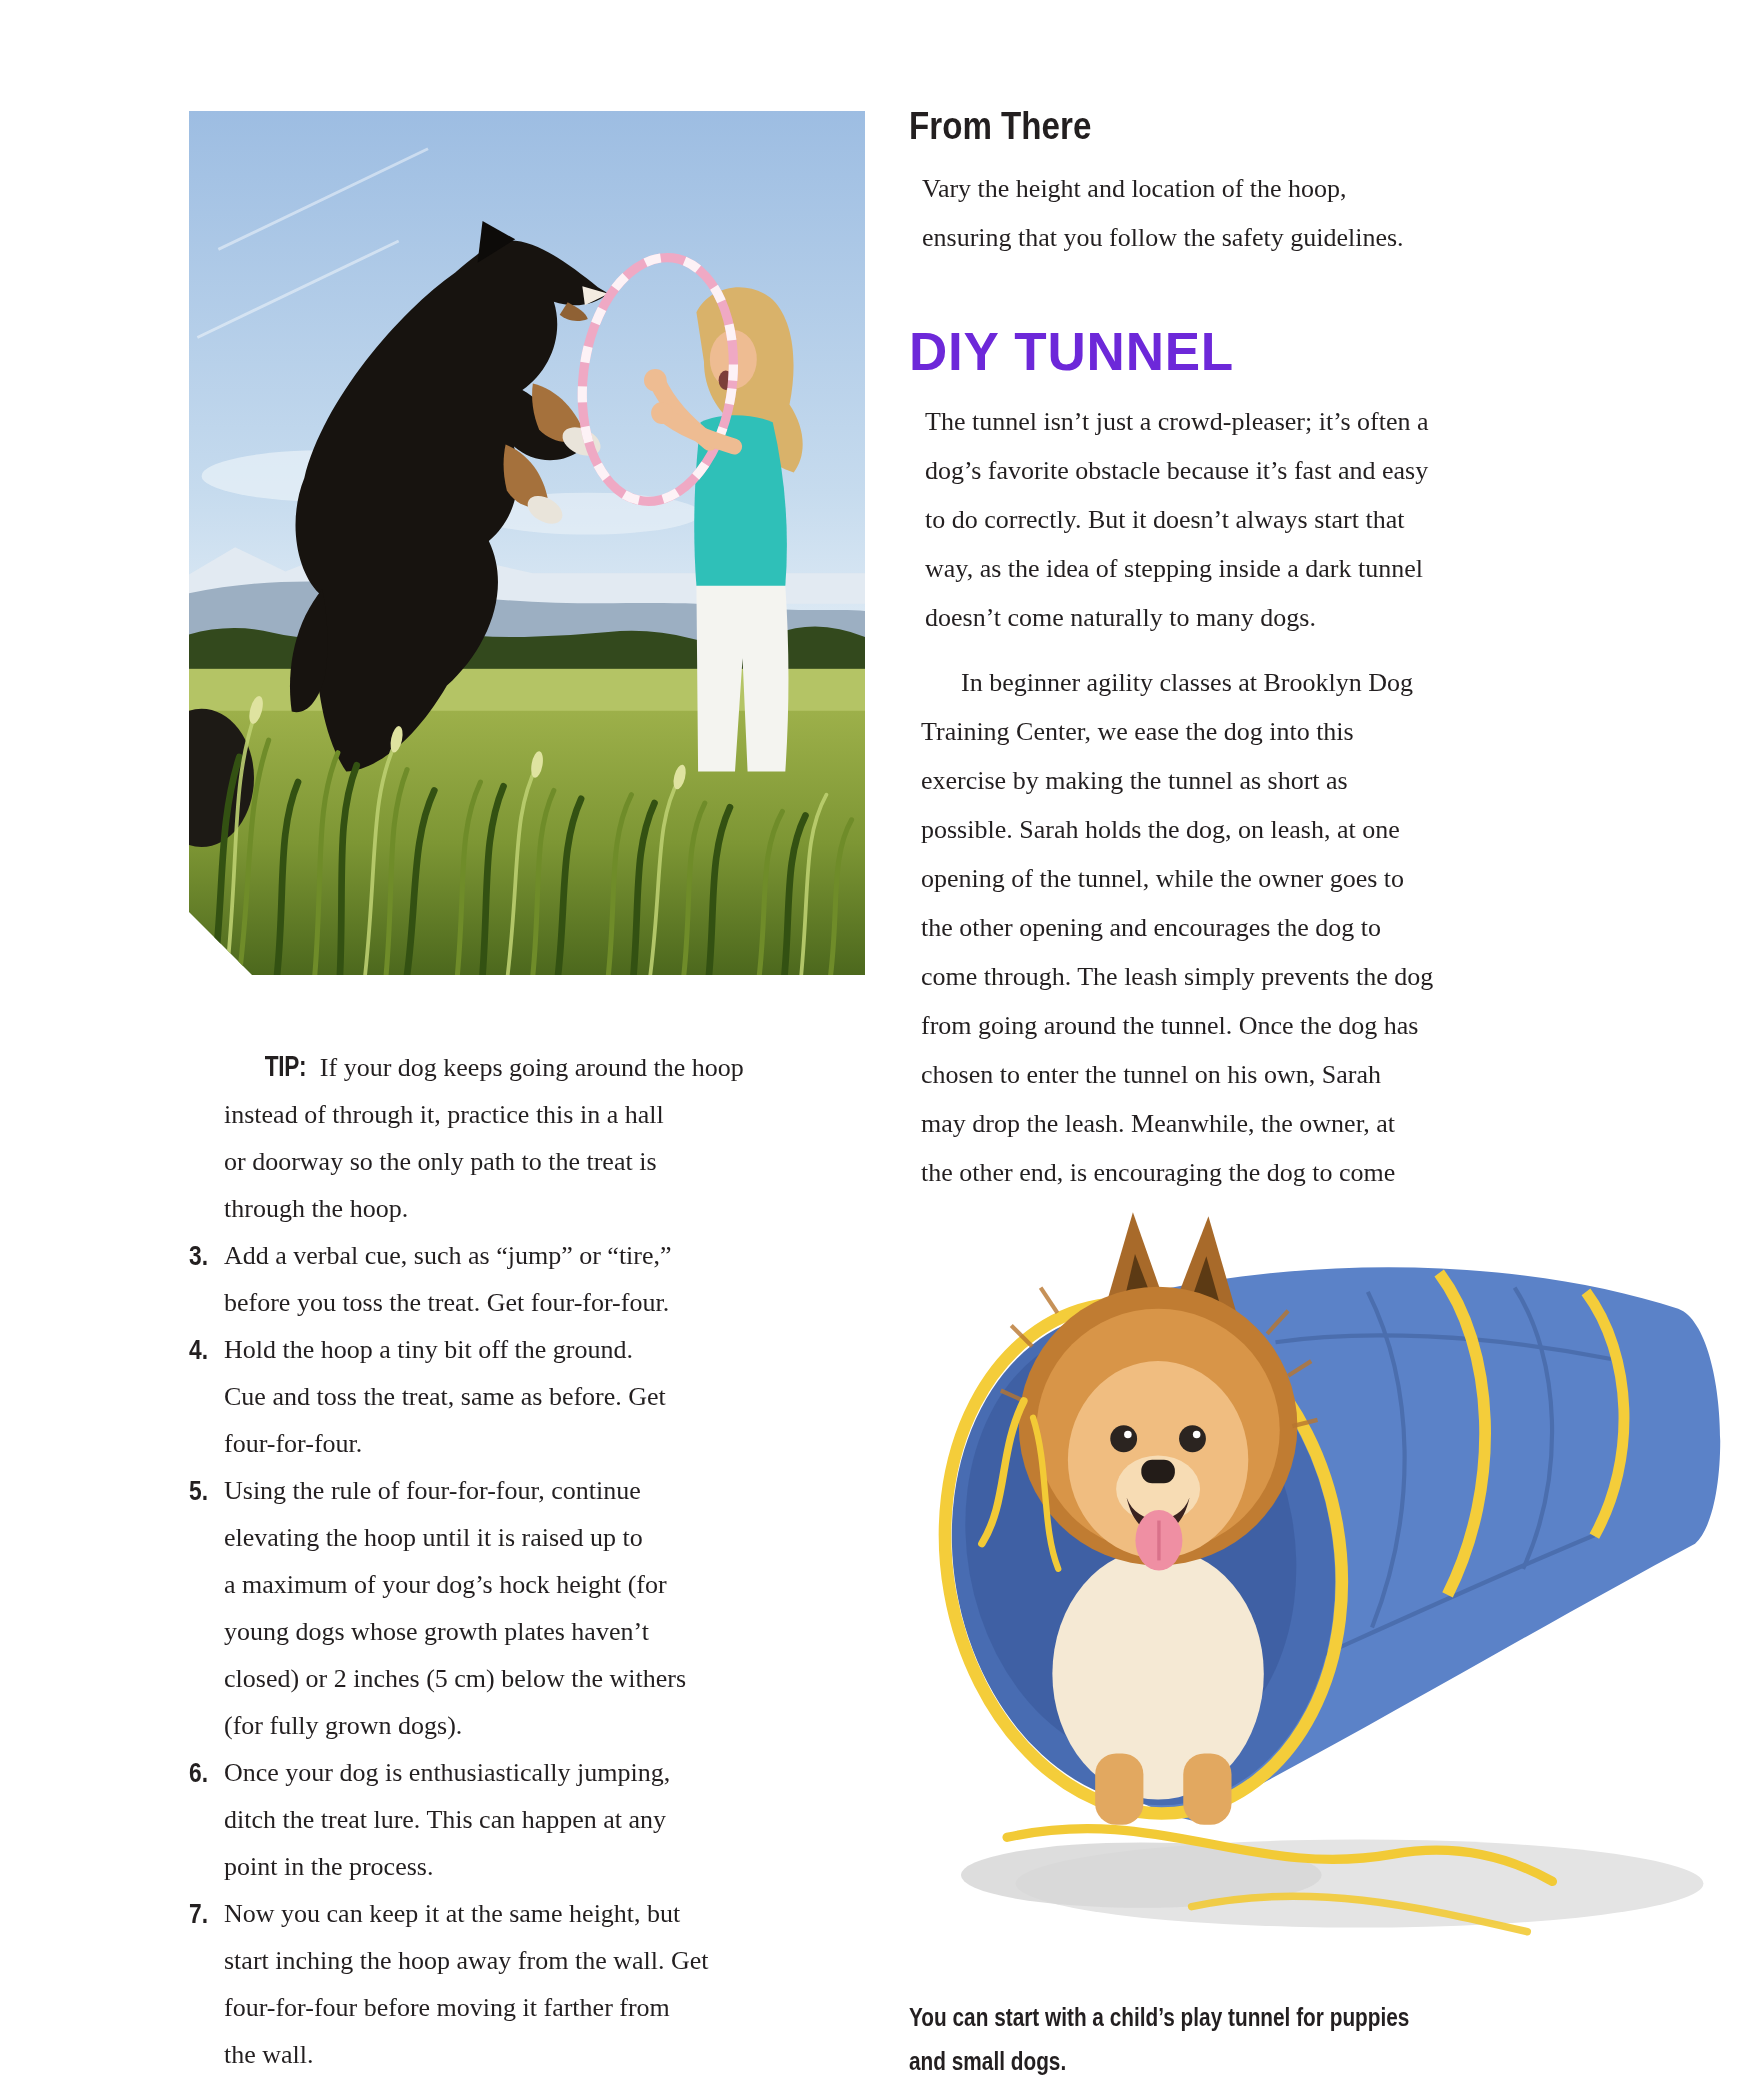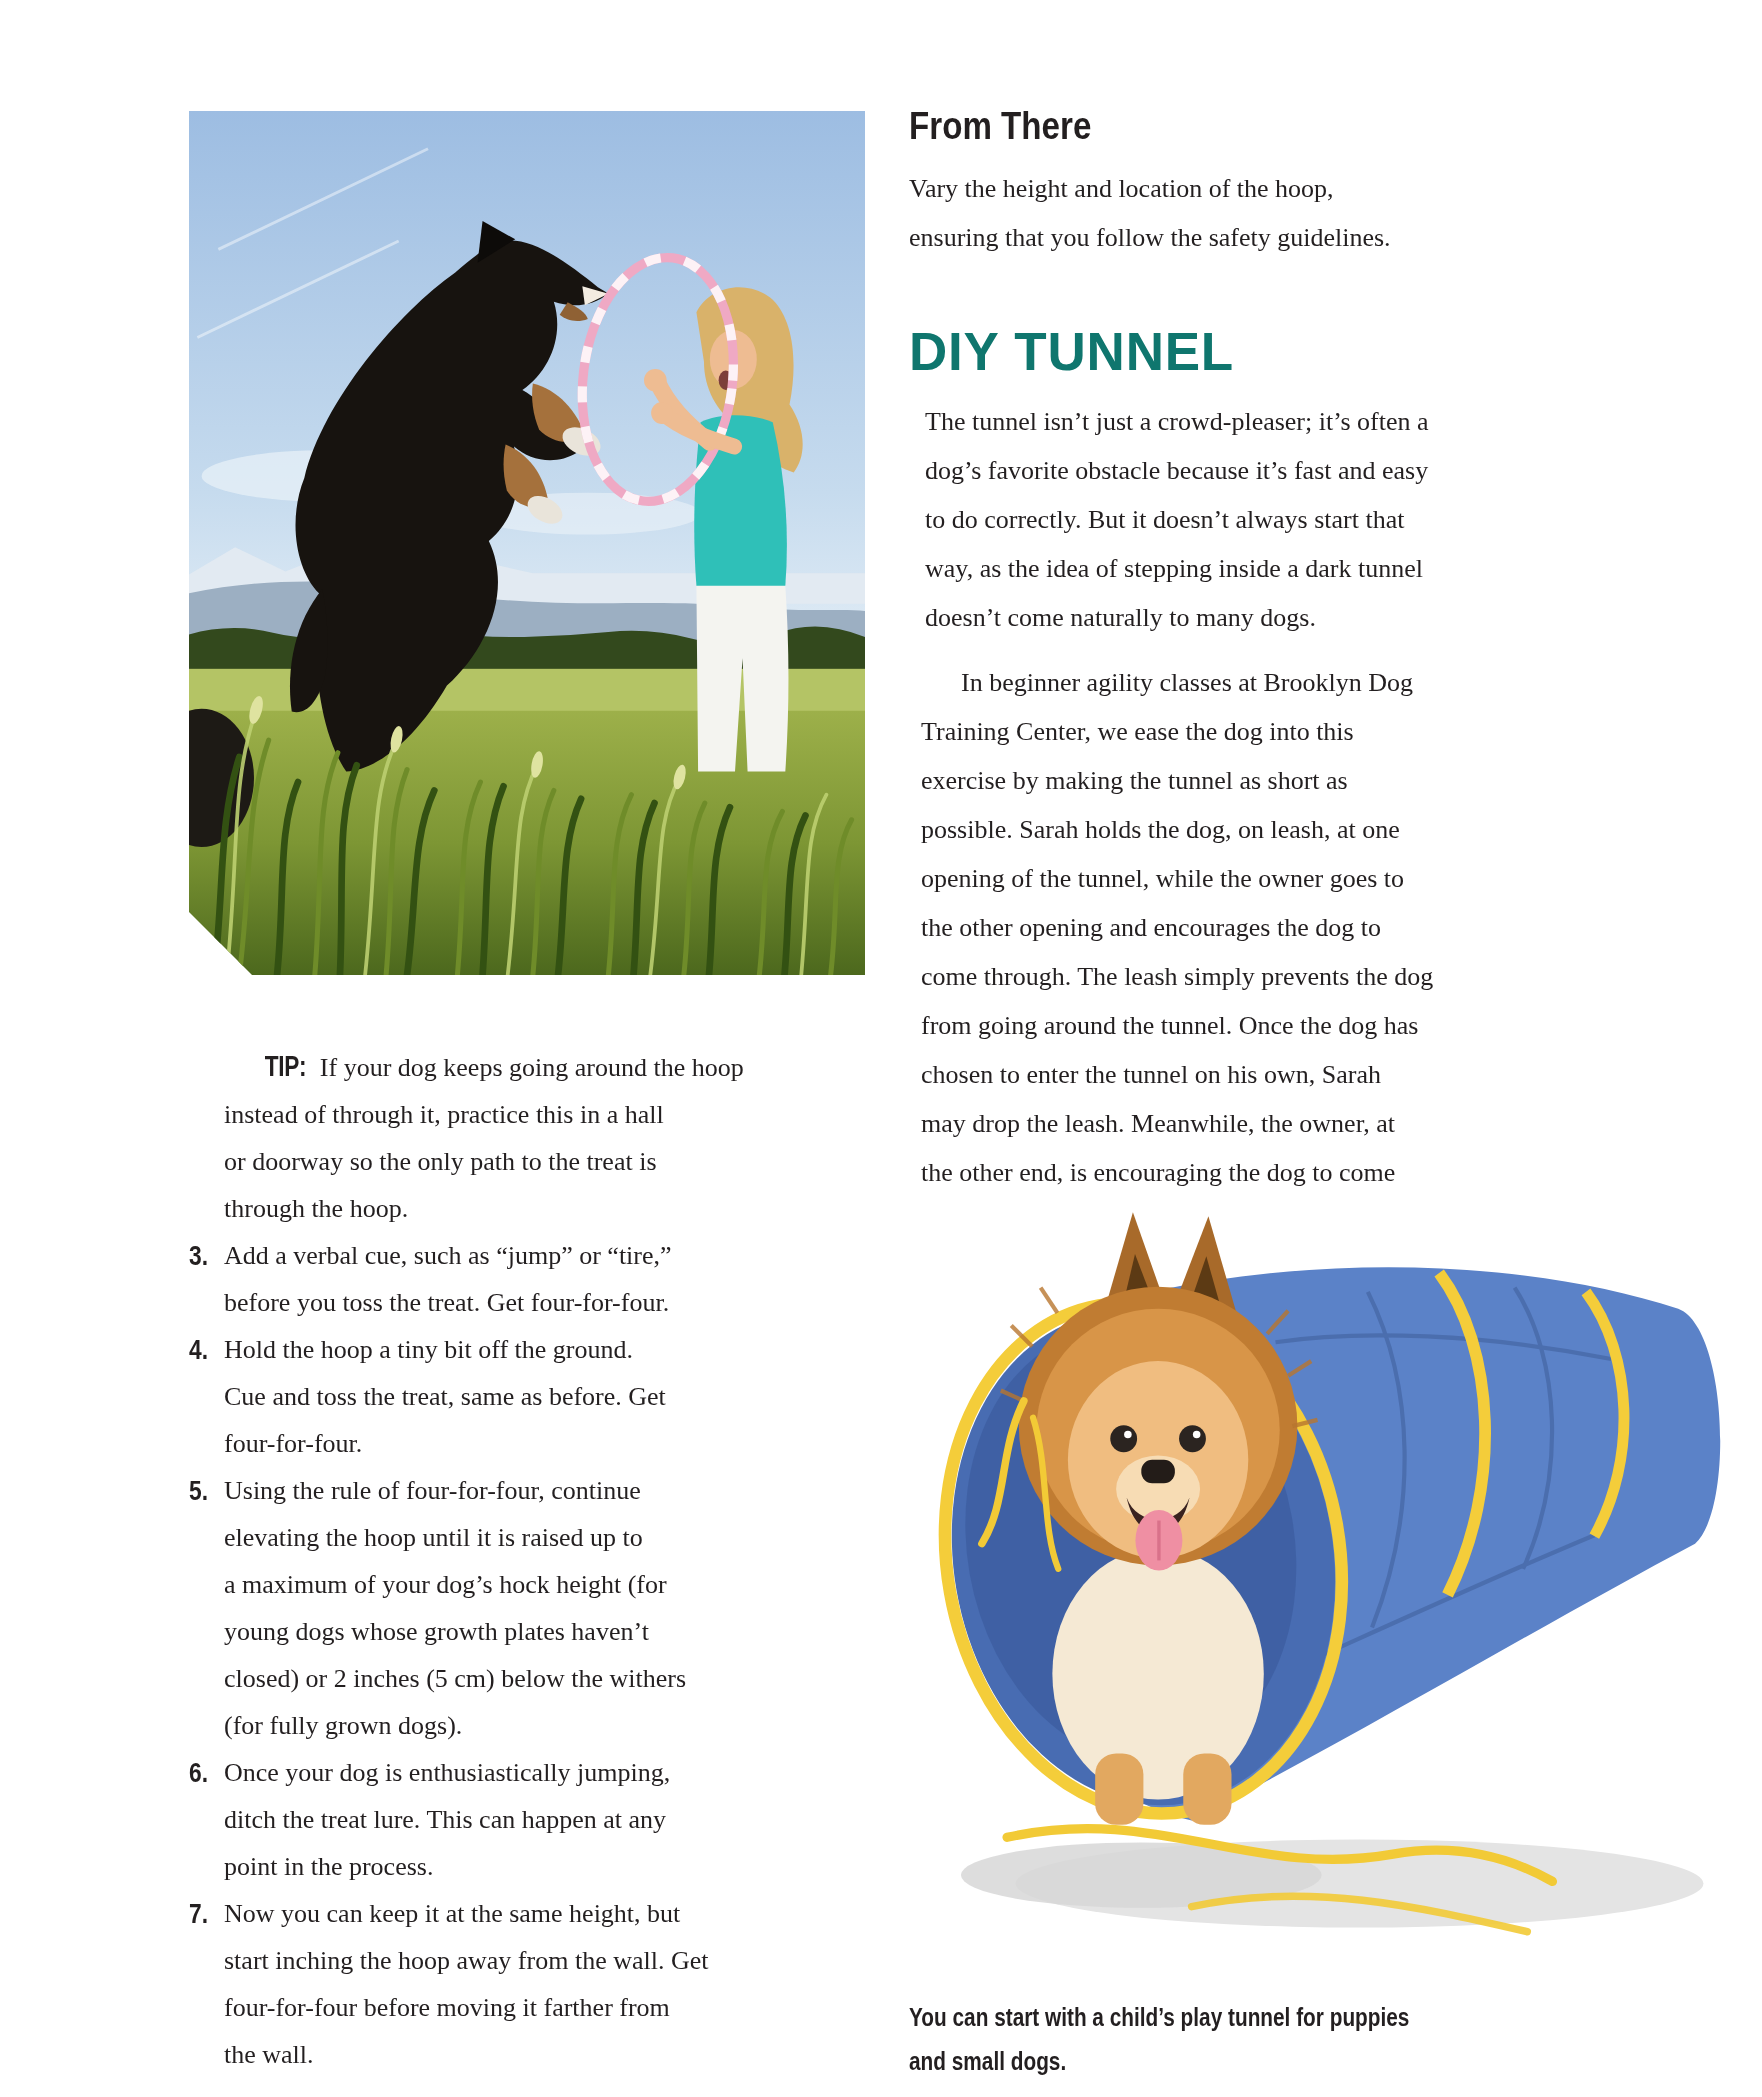--- a/index.html
+++ b/index.html
@@ -29,21 +29,21 @@
     transform:scaleX(.78); transform-origin:0 60%; margin-right:-9.2px;
   }
   .li { display:flex; }
   .li .num { flex:0 0 40px; padding-left:5px; box-sizing:border-box; line-height:47px; }
   .li .num span { display:inline-block; font-size:28.5px; transform:scaleX(.8); transform-origin:0 60%; }
   .li .itext { flex:1; }
 
   .right-col { left:909px; top:106px; width:680px; }
   .rc-body { font-size:26px; line-height:49px; white-space:pre-line; }
   .h-from { font-size:39px; line-height:39px; transform:scaleX(.85); transform-origin:0 0; margin:0 0 19.3px 0; }
-  .h-diy  { font-size:53px; line-height:53px; color:#0f766e; letter-spacing:0.8px; margin:63px 0 18.5px 0; }
+  .h-diy  { font-size:53px; line-height:53px; color:#6d28d9; letter-spacing:0.8px; margin:63px 0 18.5px 0; }
   .indent { text-indent:40px; }
 
   .caption {
     left:909px; top:1995px; width:738px;
     font-size:26px; line-height:44px; white-space:pre-line;
     transform:scaleX(.8); transform-origin:0 0;
   }
 </style>
 </head>
 <body>
@@ -186,21 +186,21 @@
       <div class="num cond"><span>7.</span></div>
       <div class="itext">Now you can keep it at the same height, but
 start inching the hoop away from the wall. Get
 four-for-four before moving it farther from
 the wall.</div>
     </div>
   </div>
 
   <div class="abs right-col">
     <div class="cond h-from">From There</div>
-    <p class="rc-body" style="margin:0">Vary the height and location of the hoop,
+    <p class="rc-body" style="margin:13px">Vary the height and location of the hoop,
 ensuring that you follow the safety guidelines.</p>
     <div class="cond h-diy">DIY TUNNEL</div>
     <p class="rc-body" style="margin:16px">The tunnel isn’t just a crowd-pleaser; it’s often a
 dog’s favorite obstacle because it’s fast and easy
 to do correctly. But it doesn’t always start that
 way, as the idea of stepping inside a dark tunnel
 doesn’t come naturally to many dogs.</p>
     <p class="rc-body indent" style="margin:12px">In beginner agility classes at Brooklyn Dog
 Training Center, we ease the dog into this
 exercise by making the tunnel as short as

